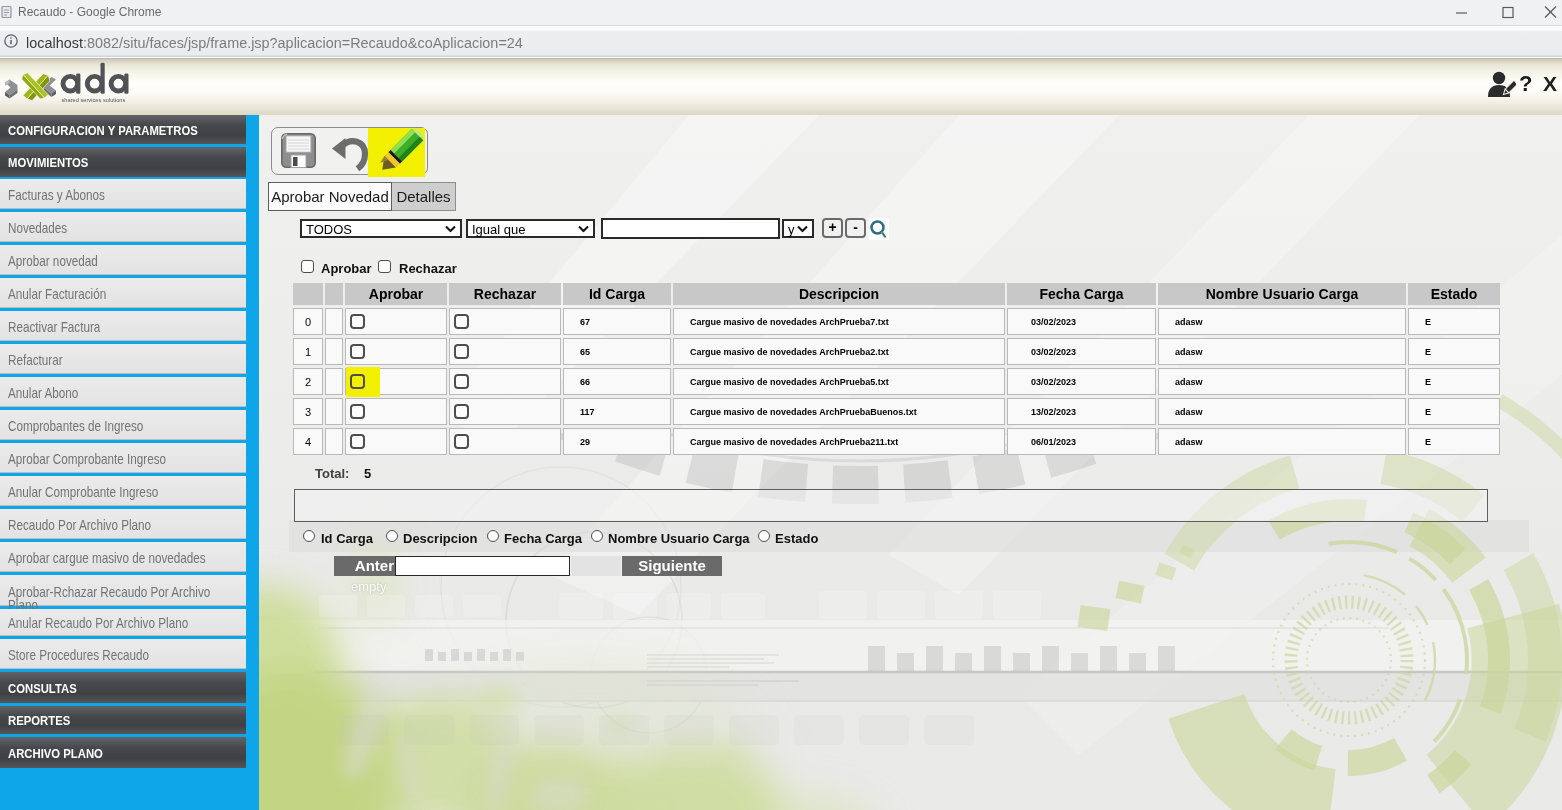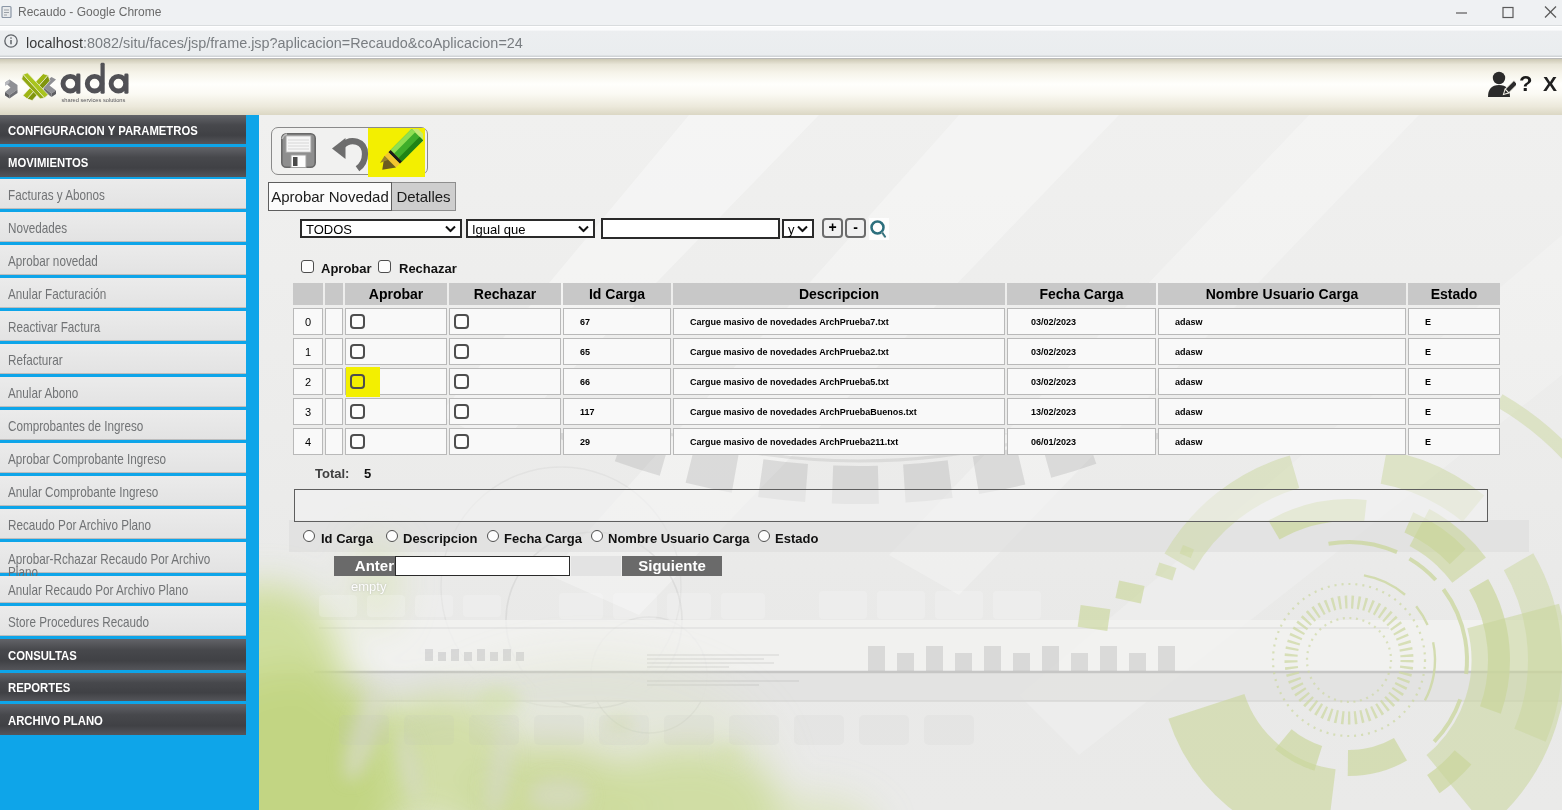--- a/index.html
+++ b/index.html
@@ -337,20 +337,23 @@
       <span>Comprobantes de Ingreso</span>
     </div>
   <div class="sitem" style="height:30px">
       <span>Aprobar Comprobante Ingreso</span>
     </div>
   <div class="sitem" style="height:30px">
       <span>Anular Comprobante Ingreso</span>
     </div>
   <div class="sitem" style="height:30px">
       <span>Recaudo Por Archivo Plano</span>
+    </div>
+  <div class="sitem" style="height:30px">
+      <span>Aprobar cargue masivo de novedades</span>
     </div>
   <div class="sitem wrap" style="height:31px">
       <span>Aprobar-Rchazar Recaudo Por Archivo<br>Plano</span>
     </div>
   <div class="sitem" style="height:27px">
       <span>Anular Recaudo Por Archivo Plano</span>
     </div>
   <div class="sitem" style="height:30px">
       <span>Store Procedures Recaudo</span>
     </div>

